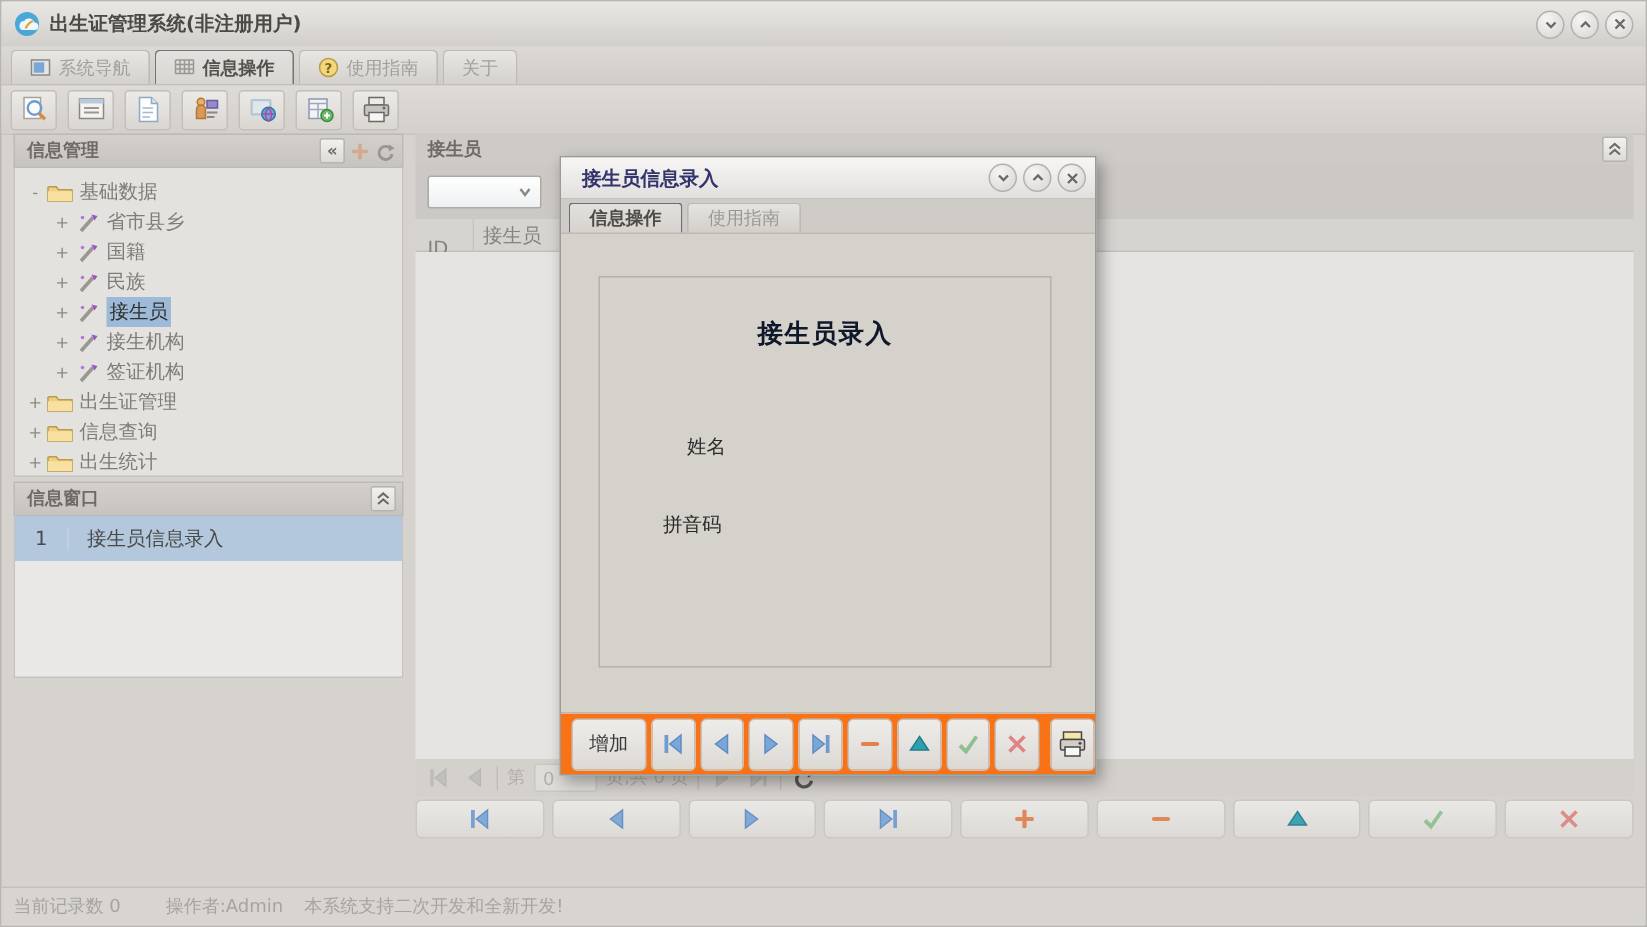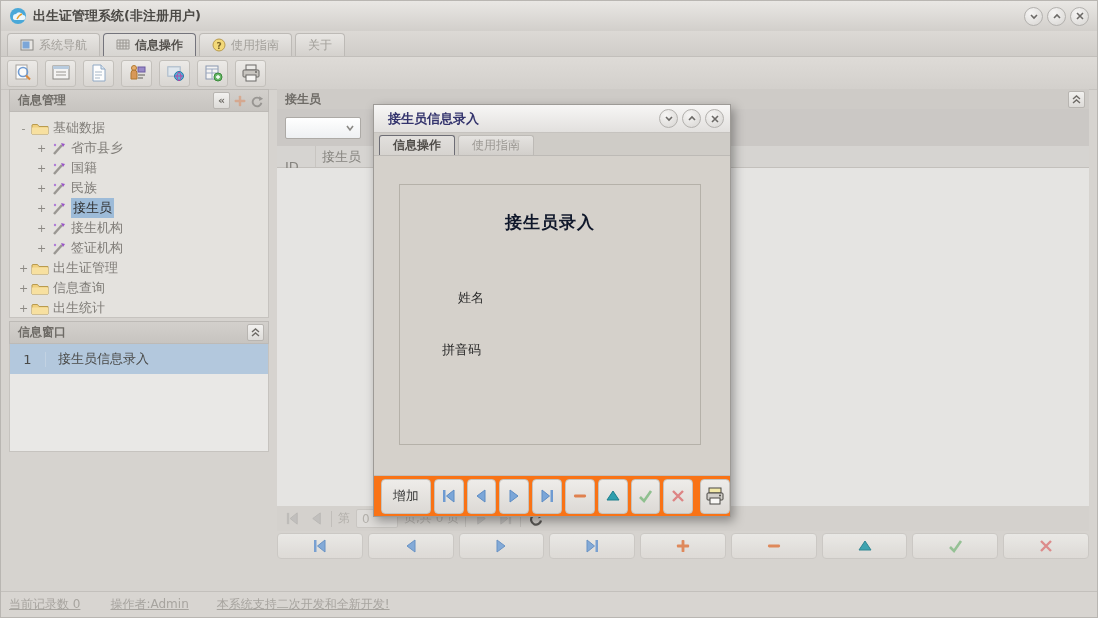--- a/index.html
+++ b/index.html
@@ -85,22 +85,22 @@
 
   
   .bigrow { position:absolute; left:0; right:0; bottom:30px; height:26px; display:flex; gap:5px; }
   .bigbtn { flex:1; border:1px solid #cac7c3; border-radius:4px;
     background:linear-gradient(#ecebe8,#dedbd7); display:flex; align-items:center; justify-content:center;
     opacity:.9; }
 
   
   .statusbar { position:absolute; left:0; right:0; bottom:0; height:26px; background:#d8d5d1;
     border-top:1px solid #c3c0bc; display:flex; align-items:center; color:#a7a49f; font-size:12px; }
-  .statusbar span { margin-left:8px;text-decoration:underline; }
-  .statusbar .s2 { margin-left:30px; } .statusbar .s3 { margin-left:28px; }
+  .statusbar span { margin-left:8px; }
+  .statusbar .s2 { margin-left:30px; } .statusbar .s3 { margin-left:14px; }
 
   
   .dialog { position:absolute; left:372px; top:103px; width:358px; height:413px;
     background:#d5d1cb; border:1px solid #9d9a96; box-shadow:3px 4px 10px rgba(0,0,0,.35); }
   .dlgtitle { height:28px; background:linear-gradient(#f7f6f5,#e2e0de); border-bottom:1px solid #c6c3bf;
     display:flex; align-items:center; padding:0 6px 0 14px; }
   .dlgtitle .t { font-weight:bold; color:#34346d; font-size:13px; }
   .dlgtabs { height:23px; background:#cfccc7; display:flex; align-items:flex-end; padding-left:5px;
     border-bottom:1px solid #bdbab6; }
   .dtab { height:20px; padding:0 13px; display:flex; align-items:center; font-size:12px;

